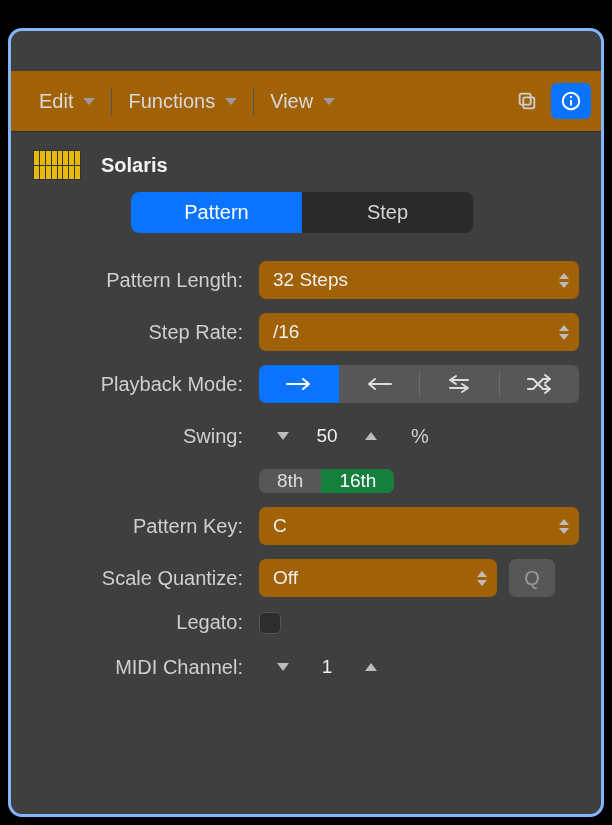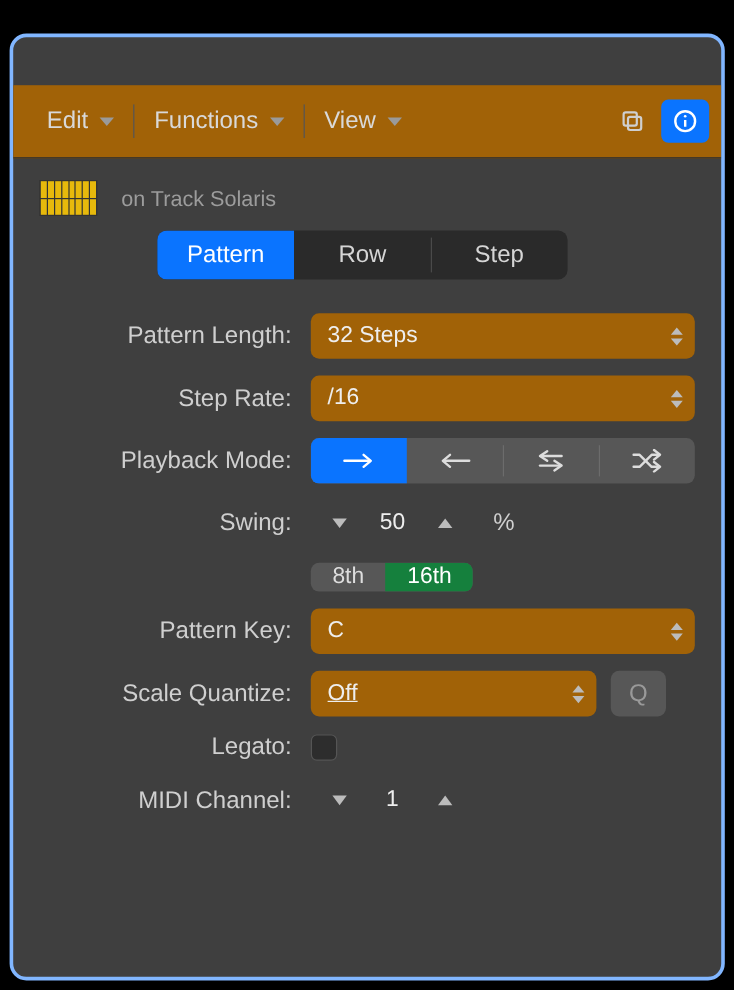--- a/index.html
+++ b/index.html
@@ -131,21 +131,21 @@
     display: flex; flex-direction: column; gap: 3px;
   }
   .tri-up, .tri-down {
     width: 0; height: 0;
     border-left: 5px solid transparent;
     border-right: 5px solid transparent;
   }
   .tri-up { border-bottom: 6px solid #bcbcbc; }
   .tri-down { border-top: 6px solid #bcbcbc; }
 
-  .select.narrow { flex: 0 0 238px; text-decoration: underline; }
+  .select.narrow { flex: 0 0 238px; }
 
   
   .seg4 {
     display:flex;
     flex: 1;
     height: 38px;
     background: #575757;
     border-radius: 7px;
     overflow: hidden;
   }
@@ -256,27 +256,26 @@
       <span></span>
         <span></span>
         <span></span>
         <span></span>
         <span></span>
         <span></span>
         <span></span>
         <span></span>
     </div>
     <div class="title-box">
-      <div class="subtitle">on Track Solaris</div>
+      <div class="title">Solaris</div>
     </div>
   </div>
 
   <div class="seg-main">
     <div class="seg active">Pattern</div>
-    <div class="seg">Row</div>
     <div class="seg">Step</div>
   </div>
 
   <div class="form">
 
     <div class="row">
       <label>Pattern Length:</label>
       <div class="ctrl">
         <div class="select">
           <span>32 Steps</span>

